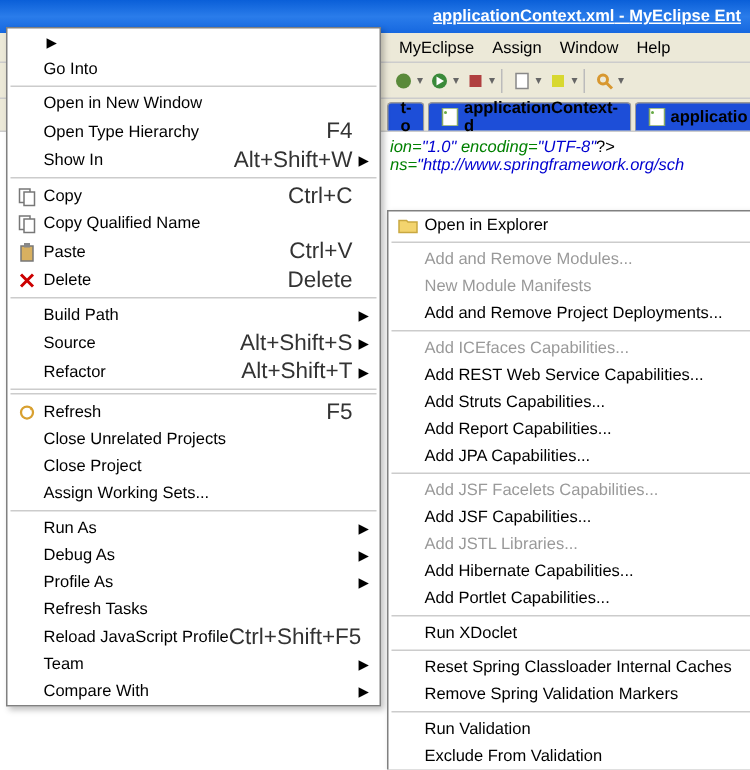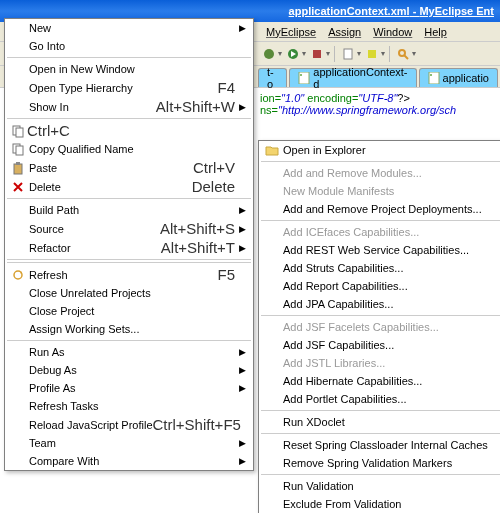--- a/index.html
+++ b/index.html
@@ -3,33 +3,33 @@
 <meta charset="utf-8">
 <style>
 * { margin: 0; padding: 0; box-sizing: border-box; font-family: "Microsoft Sans Serif", Tahoma, sans-serif; font-size: 11px; }
 body { background: #fff; width: 500px; height: 513px; overflow: hidden; position: relative; }
 
 .title-bar { background: linear-gradient(to bottom, #0a5fd8, #2a7cea 50%, #1668e0); height: 22px; padding: 3px 6px; color: #fff; font-weight: bold; display: flex; align-items: center; }
 .title-bar .spacer { flex: 1; }
 .title-text { white-space: nowrap; text-decoration: underline; }
 
 .menu-bar { background: #ece9d8; height: 20px; padding: 1px 4px; display: flex; align-items: center; border-bottom: 1px solid #ccc; }
-.menu-item { padding: 1px 6px; text-decoration: underline; text-decoration-color: #666; cursor: default; }
+.menu-item { padding: 1px 6px; text-decoration-color: #666; cursor: default; }
 
 .toolbar { background: #ece9d8; height: 24px; padding: 1px 4px; display: flex; align-items: center; border-bottom: 1px solid #ccc; gap: 2px; }
 .tb-btn { width: 18px; height: 18px; display: inline-flex; align-items: center; justify-content: center; }
 .tb-sep { width: 1px; height: 16px; background: #bbb; margin: 0 2px; }
 .tb-drop { font-size: 8px; color: #666; margin-left: -2px; }
 
 .tabs { background: #ece9d8; height: 22px; padding: 2px 2px 0; display: flex; gap: 2px; border-bottom: 1px solid #ccc; }
-.tab { background: #7dd3fc; border: 1px solid #999; border-bottom: none; padding: 2px 8px; border-radius: 3px 3px 0 0; display: inline-flex; align-items: center; gap: 3px; font-size: 10px; }
+.tab { background: #1d4ed8; border: 1px solid #999; border-bottom: none; padding: 2px 8px; border-radius: 3px 3px 0 0; display: inline-flex; align-items: center; gap: 3px; font-size: 10px; font-weight: bold; }
 .tab-icon { width: 12px; height: 12px; display: inline-flex; }
 
 .editor { background: #fff; padding: 4px 6px; font-family: "Courier New", monospace; font-size: 11px; }
-.attr { color: #008000; }
+.attr { color: #008000; font-style: italic; }
 .val { color: #0000d0; font-style: italic; }
 .str { color: #0000d0; font-style: italic; }
 
 .ctx-menu { position: absolute; background: #fff; border: 1px solid #808080; box-shadow: 2px 2px 4px rgba(0,0,0,0.25); z-index: 10; }
 .ctx-menu.left { left: 4px; top: 18px; width: 250px; }
 .ctx-menu.right { left: 258px; top: 140px; width: 260px; }
 .ctx-row { display: flex; align-items: center; padding: 1px 4px; font-size: 11px; min-height: 18px; }
 .ctx-icon { width: 18px; height: 16px; display: inline-flex; align-items: center; justify-content: center; flex-shrink: 0; }
 .ctx-label { flex: 1; padding-left: 2px; white-space: nowrap; text-decoration: underline; text-decoration-color: rgba(0,0,0,0); }
 .ctx-accel { text-align: left; padding-right: 4px; color: #333; font-size: 15px; }
@@ -123,21 +123,20 @@
     </span>
 </div>
 <div class="editor" style="padding-left:260px">
   <div><span class="attr">ion=</span><span class="val">"1.0"</span><span class="attr"> encoding=</span><span class="val">"UTF-8"</span><span>?&gt;</span></div>
   <div><span class="attr">ns=</span><span class="str">"http://www.springframework.org/sch</span></div>
 </div>
 
 <div class="ctx-menu left" id="left-menu">
     <div class="ctx-row">
       <span class="ctx-icon"></span>
-      <span class="ctx-label">New</span>
       <span class="ctx-accel"></span>
       <span class="ctx-arrow">▶</span>
     </div>
     <div class="ctx-row">
       <span class="ctx-icon"></span>
       <span class="ctx-label">Go Into</span>
       <span class="ctx-accel"></span>
       <span class="ctx-arrow"></span>
     </div>
     <div class="ctx-sep"></div>
@@ -160,20 +159,21 @@
       <span class="ctx-arrow">▶</span>
     </div>
     <div class="ctx-sep"></div>
     <div class="ctx-row">
       <span class="ctx-icon">
         <svg width="14" height="14" viewBox="0 0 14 14">
           <rect x="2" y="2" width="7" height="9" fill="#fff" stroke="#777"></rect>
           <rect x="5" y="4" width="7" height="9" fill="#fff" stroke="#777"></rect>
         </svg>
       </span>
+      <span class="ctx-label">Copy</span>
       <span class="ctx-accel">Ctrl+C</span>
       <span class="ctx-arrow"></span>
     </div>
     <div class="ctx-row">
       <span class="ctx-icon">
         <svg width="14" height="14" viewBox="0 0 14 14">
           <rect x="2" y="2" width="7" height="9" fill="#fff" stroke="#777"></rect>
           <rect x="5" y="4" width="7" height="9" fill="#fff" stroke="#777"></rect>
         </svg>
       </span>

